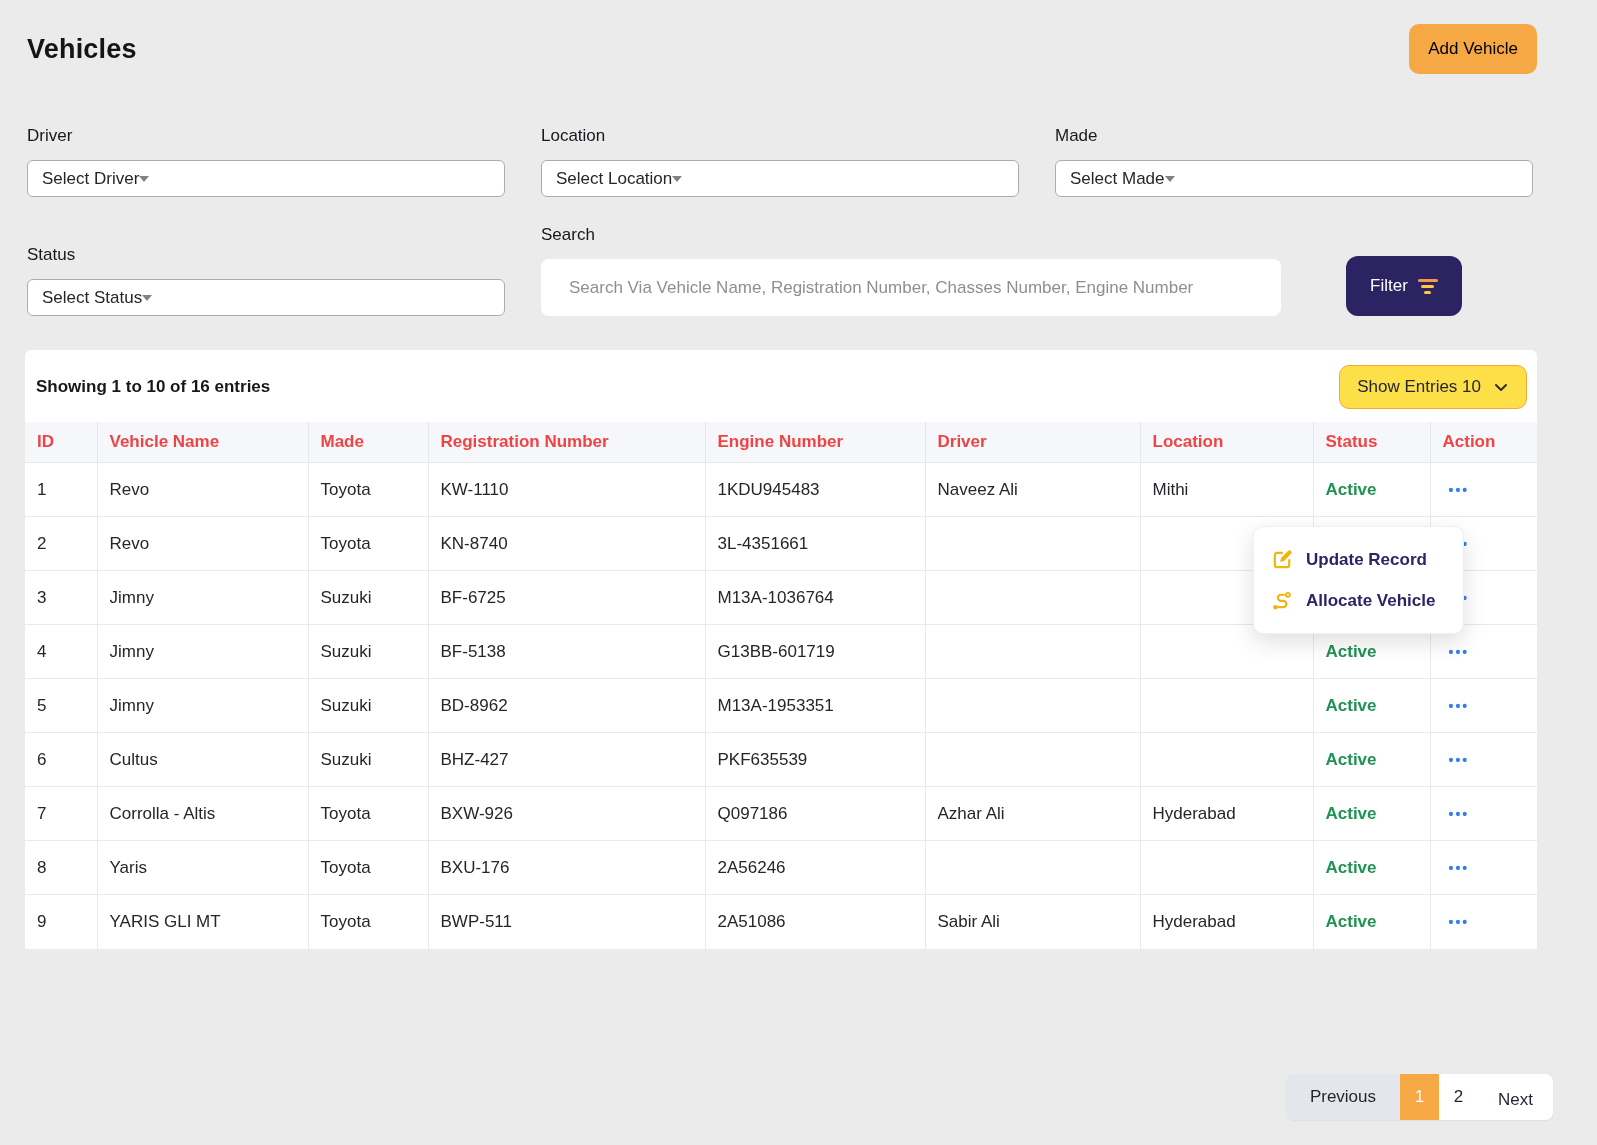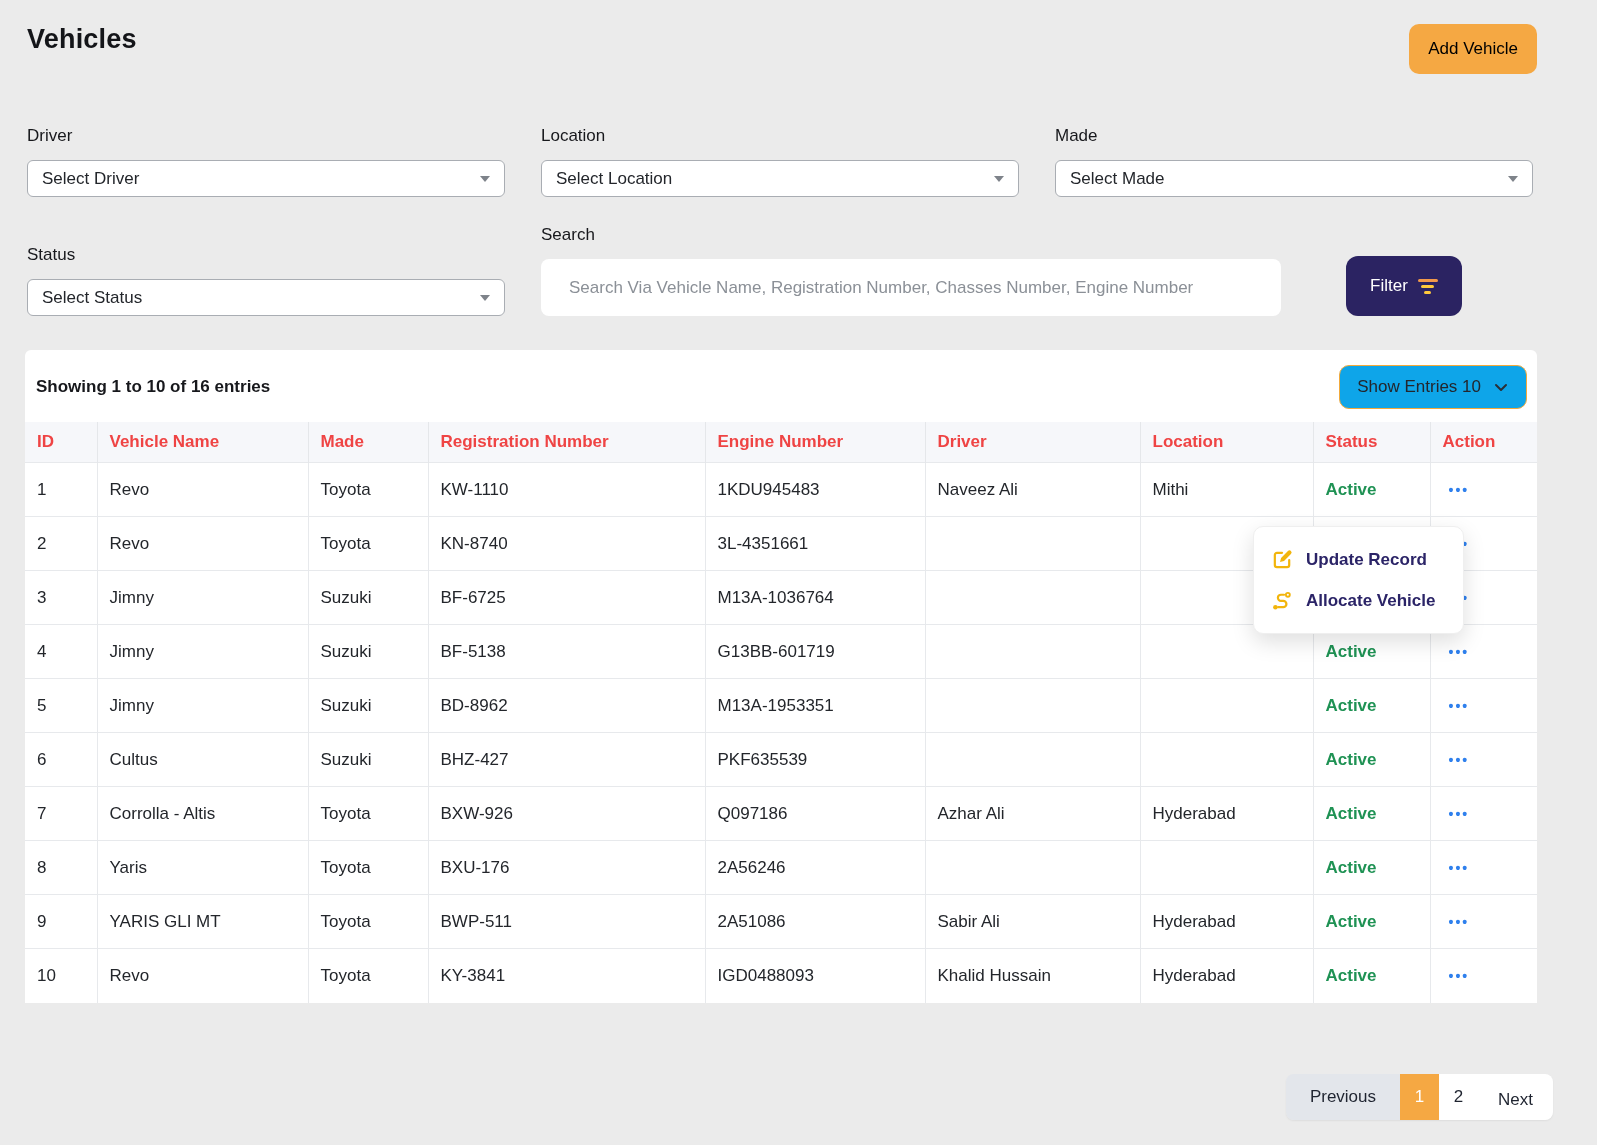--- a/index.html
+++ b/index.html
@@ -2,35 +2,35 @@
 <html><head>
 <meta charset="utf-8">
 <style>
   * { margin:0; padding:0; box-sizing:border-box; }
   body { background:#d8d8d8; }
   .page {
     position:relative; width:1597px; height:1145px; background:#EBEBEB;
     font-family:"Liberation Sans", sans-serif; color:#1B1C20; overflow:hidden;
   }
   
-  .topbar { display:flex; justify-content:space-between; align-items:flex-start; padding:24px 60px 0 27px; }
+  .topbar { display:flex; justify-content:space-between; align-items:center; padding:24px 60px 0 27px; }
   .page-title { font-size:27px; font-weight:700; color:#141519; letter-spacing:.2px; }
   .btn-add {
     background:#F5A843; color:#000000; border:none; border-radius:10px;
     font-family:inherit; font-size:17px; padding:15px 19px; cursor:pointer;
   }
   
   .filters { margin:52px 27px 0; }
   .filter-row { display:flex; gap:36px; align-items:flex-end; }
   .filter-row + .filter-row { margin-top:28px; }
   .field { display:flex; flex-direction:column; }
   .field-label { font-size:17px; color:#17181C; margin-bottom:14px; font-weight:500; }
   .select {
     width:478px; height:37px; background:#fff; border:1px solid #A9ADB3; border-radius:6px;
-    display:flex; align-items:center; justify-content:space-between; padding:0 14px;
+    display:flex; align-items:center; padding:0 14px;
     font-size:17px; color:#23262B; cursor:pointer;
   }
   .caret { width:0; height:0; border-left:5px solid transparent; border-right:5px solid transparent; border-top:6px solid #7E838A; }
   .search-field .search-input {
     width:740px; height:57px; background:#fff; border:none; border-radius:8px;
     font-family:inherit; font-size:17px; color:#be185d; padding:0 28px; outline:none;
   }
   .search-input::placeholder { color:#8B9097; }
   .btn-filter {
     margin-left:29px; height:60px; width:116px; background:#2B2362; color:#fff; border:none; border-radius:12px;
@@ -39,21 +39,21 @@
   .filter-icon { display:flex; flex-direction:column; align-items:center; gap:3px; }
   .filter-icon i { display:block; height:3px; border-radius:2px; }
   .filter-icon i:nth-child(1){ width:20px; background:#F2994A; }
   .filter-icon i:nth-child(2){ width:13px; background:#FFC93C; }
   .filter-icon i:nth-child(3){ width:7px;  background:#FFC93C; }
   
   .table-card { margin:34px 25px 0; width:1512px; background:#fff; border-radius:6px; }
   .card-head { display:flex; justify-content:space-between; align-items:center; padding:15px 10px 13px 11px; }
   .entries-summary { font-size:17px; font-weight:700; color:#17181C; }
   .show-entries {
-    display:flex; align-items:center; gap:12px; background:#0ea5e9; border:1.5px solid #F2A93B; border-radius:10px;
+    display:flex; align-items:center; gap:12px; background:#fde047; border:1.5px solid #F2A93B; border-radius:10px;
     font-family:inherit; font-size:17px; color:#23262D; padding:11px 17px; cursor:pointer;
   }
   table { width:100%; border-collapse:collapse; table-layout:fixed; }
   thead th {
     background:#F6F7FA; color:#ef4444; font-size:17px; font-weight:700; text-align:left;
     padding:10px 12px; height:38px; border-right:1px solid #E5E7EA;
   }
   thead th:last-child { border-right:none; }
   tbody td {
     height:54px; padding:0 12px; font-size:17px; color:#23262B;
@@ -307,35 +307,20 @@
       <td>Sabir Ali</td>
       <td>Hyderabad</td>
       <td class="status-cell">Active</td>
       <td>
         <button class="dots-btn">
           <span class="dots">•••</span>
         </button>
       </td>
     </tr>
 
-    <tr>
-      <td>10</td>
-      <td>Revo</td>
-      <td>Toyota</td>
-      <td>KY-3841</td>
-      <td>IGD0488093</td>
-      <td>Khalid Hussain</td>
-      <td>Hyderabad</td>
-      <td class="status-cell">Active</td>
-      <td>
-        <button class="dots-btn">
-          <span class="dots">•••</span>
-        </button>
-      </td>
-    </tr>
   </tbody>
     </table>
   </div>
 
   <div class="context-menu">
     <div class="menu-item">
       <svg width="23" height="23" viewBox="0 0 24 24">
         <path d="M11.5 5H6.2A2.2 2.2 0 0 0 4 7.2v10.6A2.2 2.2 0 0 0 6.2 20h10.6a2.2 2.2 0 0 0 2.2-2.2v-5.3" fill="none" stroke="#F2B50C" stroke-width="2.3" stroke-linecap="round" stroke-linejoin="round"></path>
         <path d="M20.8 3.2a2.2 2.2 0 0 0-3.1 0l-7.2 7.2-1.1 4.2 4.2-1.1 7.2-7.2a2.2 2.2 0 0 0 0-3.1z" fill="#F2B50C"></path>
       </svg>

